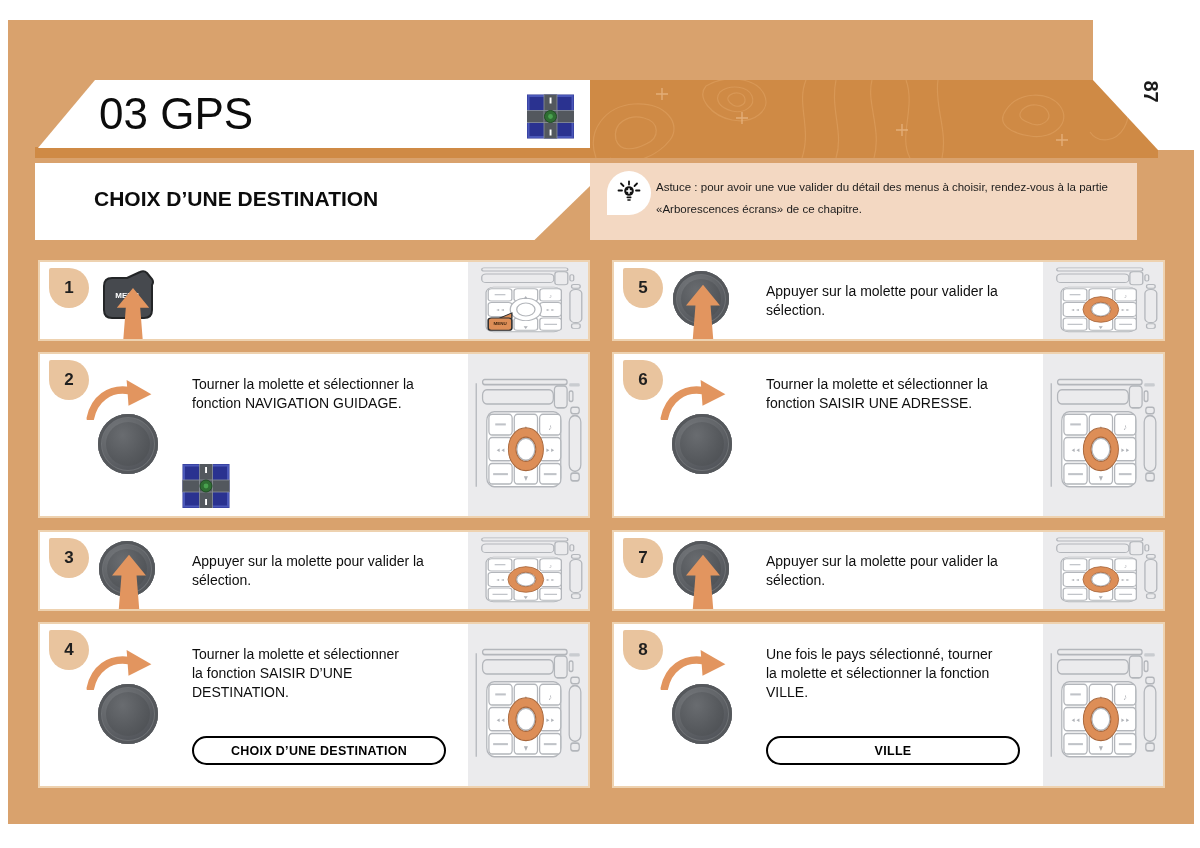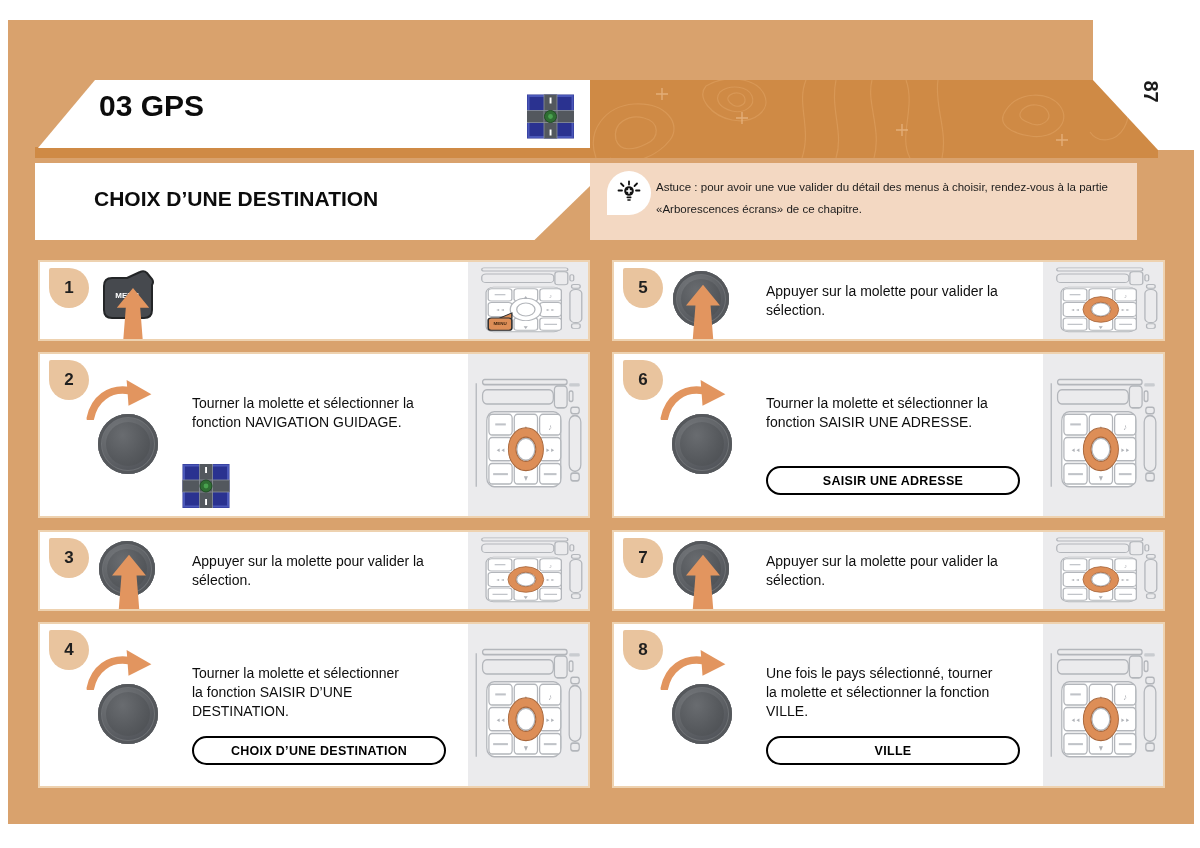--- a/index.html
+++ b/index.html
@@ -14,21 +14,21 @@
   .band svg{width:100%;height:100%;display:block}
   .stripe{left:35px;top:147px;width:551px;height:11px;background:#cf8a45}
   .notch{left:1093px;top:20px;width:107px;height:130px;background:#fff;
          clip-path:polygon(0 0,100% 0,100% 100%,65px 100%,0 60px)}
   .pagenum{left:1124px;top:80px;width:52px;text-align:center;font-size:20px;
            font-weight:bold;color:#1a1a1a;transform:rotate(90deg)}
 
   
   .hbar{left:35px;top:80px;width:555px;height:68px;background:#fff;
         clip-path:polygon(60px 0,100% 0,100% 100%,3px 100%)}
-  .chapter{position:absolute;left:64px;top:9px;font-size:30px;font-weight:bold;
+  .chapter{position:absolute;left:64px;top:9px;font-size:44px;font-weight:normal;
            color:#0c0c0c;letter-spacing:0px;white-space:nowrap}
   .gps-ic{position:absolute;left:492px;top:14px;width:47px;height:45px}
   .sbar{left:35px;top:163px;width:555px;height:77px;background:#fff;
         clip-path:polygon(0 0,100% 0,100% 30%,90% 100%,0 100%)}
   .section{position:absolute;left:59px;top:24px;font-size:21px;font-weight:bold;
            color:#0c0c0c;white-space:nowrap}
 
   
   .tip{left:590px;top:163px;width:547px;height:77px;background:#f3d8c2}
   .tipblob{position:absolute;left:17px;top:8px;width:44px;height:44px;background:#fff;
@@ -37,21 +37,21 @@
            line-height:22px;color:#1c1c1c;white-space:pre-line}
 
   
   .card{position:absolute;background:#fff;border:2px solid #eed2b0;box-sizing:border-box;overflow:hidden}
   .blob{position:absolute;left:9px;top:6px;width:40px;height:40px;background:#e9c49e;
         border-radius:2px 20px 20px 20px;display:flex;align-items:center;justify-content:center;
         font-weight:bold;font-size:17px;color:#1f1f1f}
   .stext{position:absolute;left:152px;right:126px;font-size:14px;line-height:19px;
          color:#0e0e0e;white-space:pre-line}
   .card.short .stext{top:50%;transform:translateY(-50%)}
-  .card.tall  .stext{top:40px}
+  .card.tall  .stext{top:21px}
   .pill{position:absolute;left:152px;top:112px;width:250px;height:25px;border:2.5px solid #000;
         border-radius:15px;background:#fff;display:flex;align-items:center;justify-content:center;
         font-size:12.5px;font-weight:bold;letter-spacing:.3px;color:#000}
   .panel{position:absolute;right:0;top:0;bottom:0;width:120px;background:#ebebed;
          display:flex;align-items:center;justify-content:center}
 
   .graphic{position:absolute;display:none}
   .card.ic-menu-key    .graphic.menu-key,
   .card.ic-rotate-knob .graphic.rotate-knob,
   .card.ic-press-knob  .graphic.press-knob{display:block}
@@ -480,21 +480,20 @@
     <div class="graphic rotate-knob">
       <svg class="rot-arrow" width="66" height="40" viewBox="0 0 68 42">
         <path d="M4,40 C8,20 24,8 44,11" fill="none" stroke="#e2955f" stroke-width="8" stroke-linecap="round"></path>
         <polygon points="42,0 68,15 44,27" fill="#e2955f"></polygon>
       </svg>
       <div class="knob"></div>
     </div>
 
     <div class="stext">Tourner la molette et sélectionner la
 fonction SAISIR UNE ADRESSE.</div>
-    <div class="pill">SAISIR UNE ADRESSE</div>
 
     <div class="panel">
       <svg class="panel-art" viewBox="0 0 106 96" preserveAspectRatio="none" width="112" height="124">
         <g stroke="#b3b6bb" stroke-width="1.2" fill="none">
           <line class="tall-only" x1="4" y1="8" x2="4" y2="88"></line>
           <rect class="tall-only" x="92" y="8" width="10" height="2.5" rx="1" fill="#c9ccd0" stroke="none"></rect>
           <rect x="10" y="5" width="80" height="4" rx="2"></rect>
           <rect x="10" y="13" width="67" height="11" rx="4"></rect>
           <rect x="78" y="10" width="12" height="17" rx="3"></rect>
           <rect x="92" y="14" width="3.5" height="8" rx="1.5"></rect>

